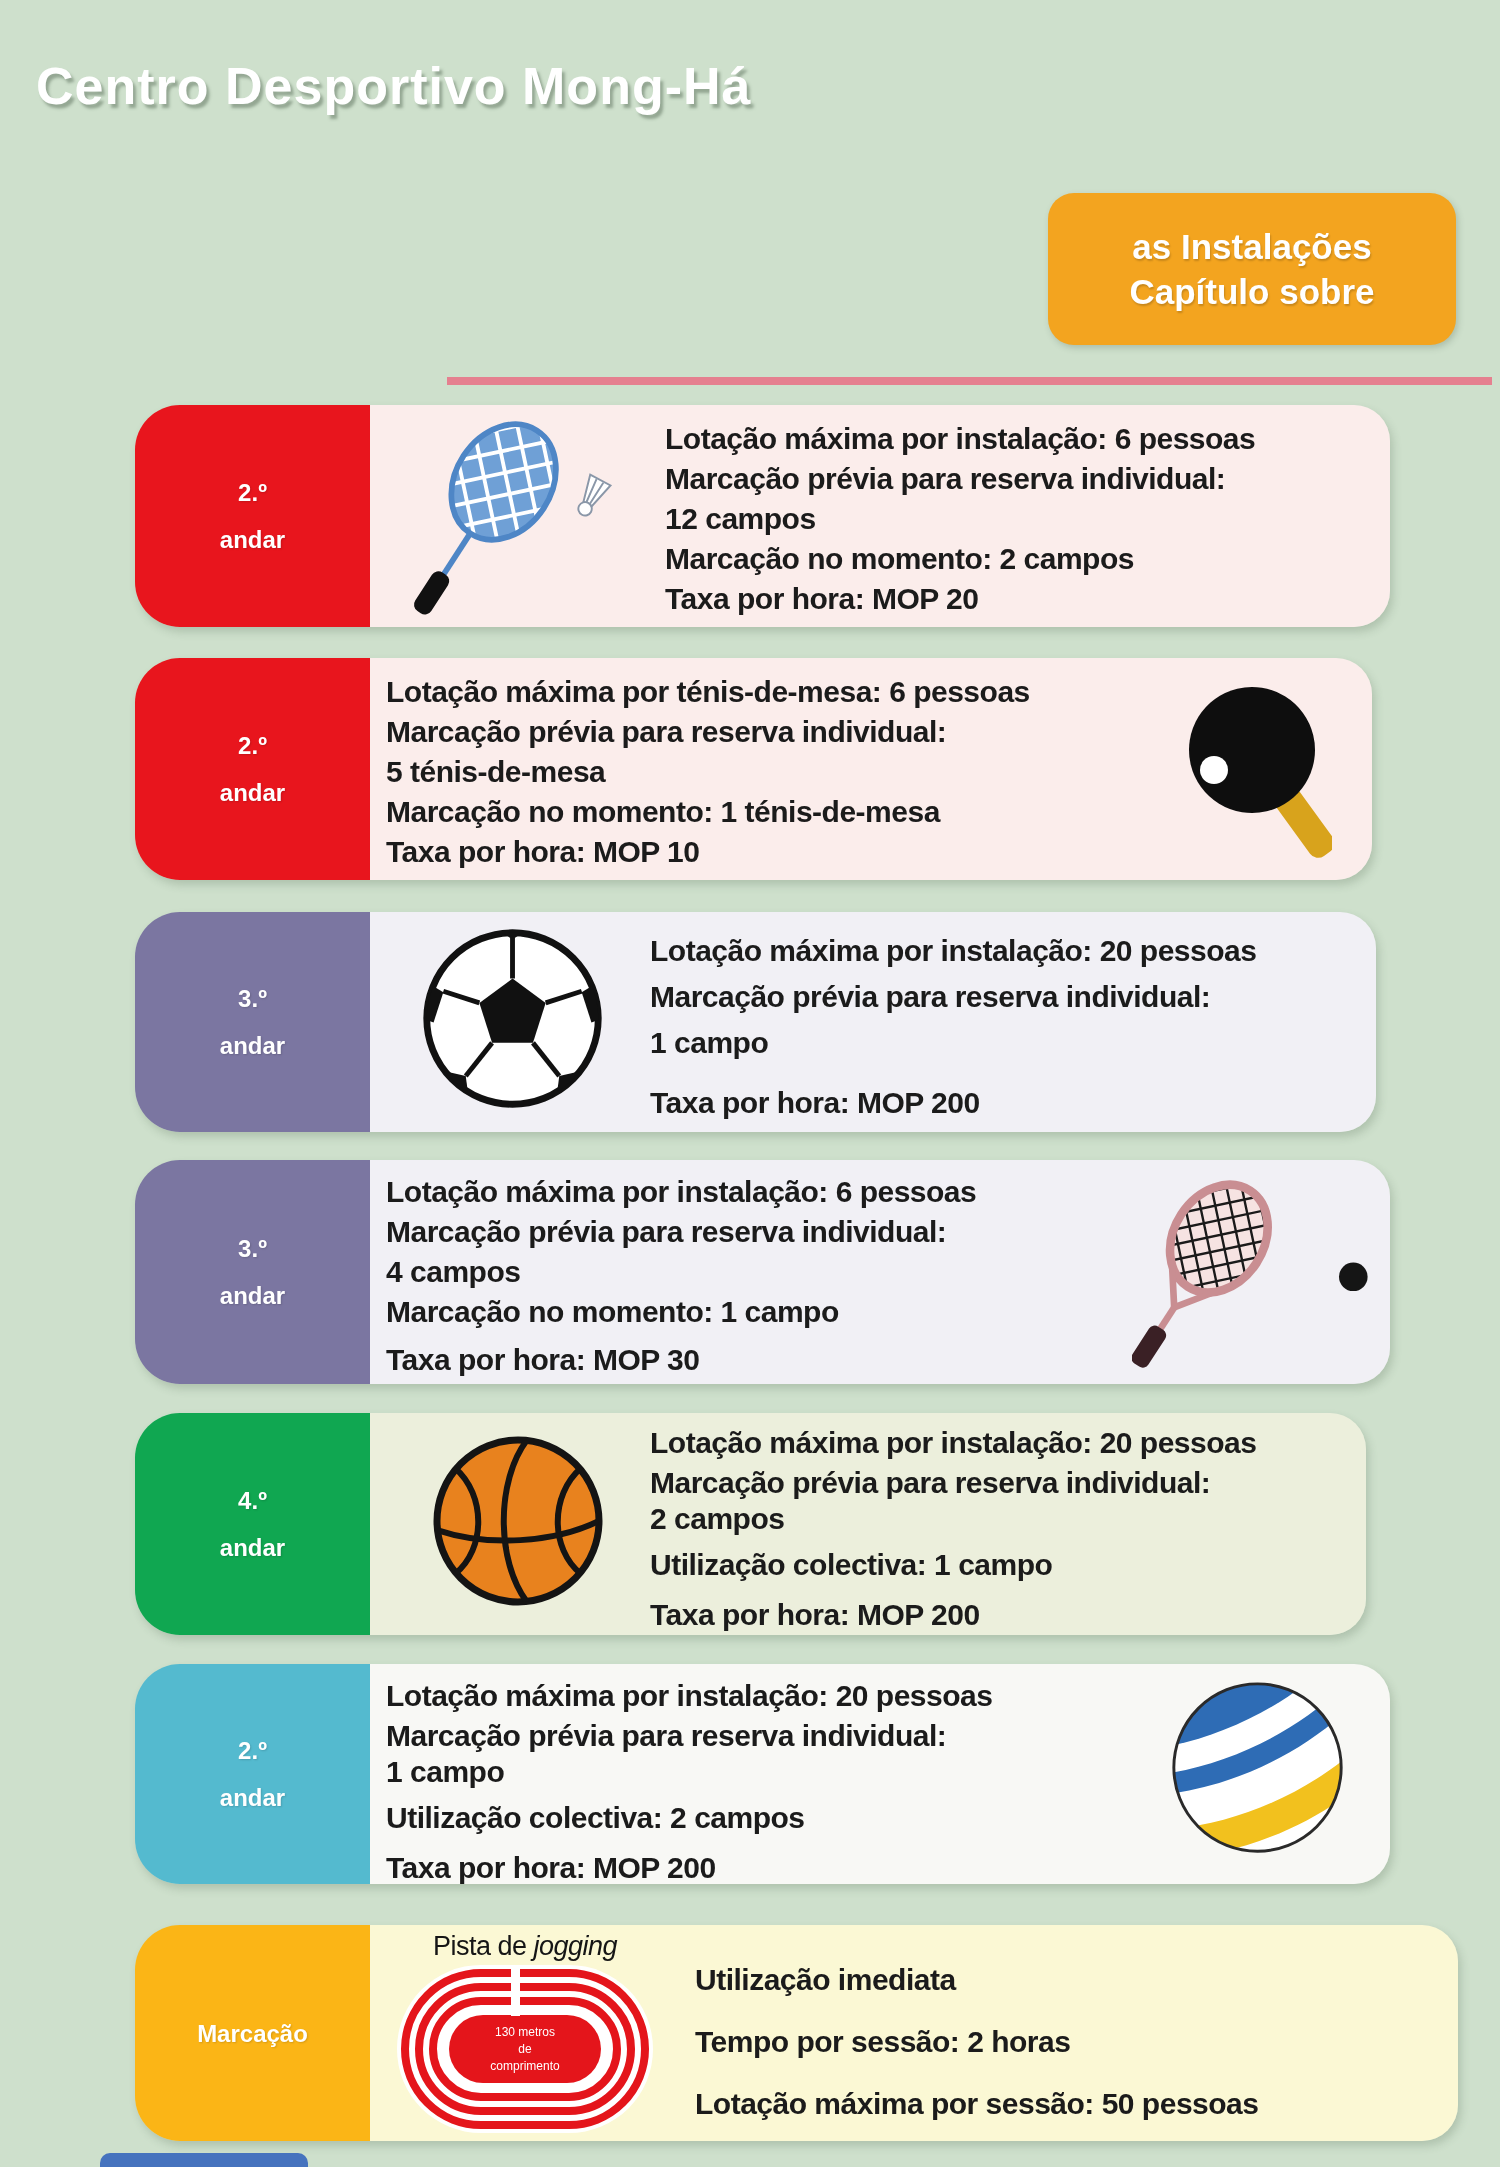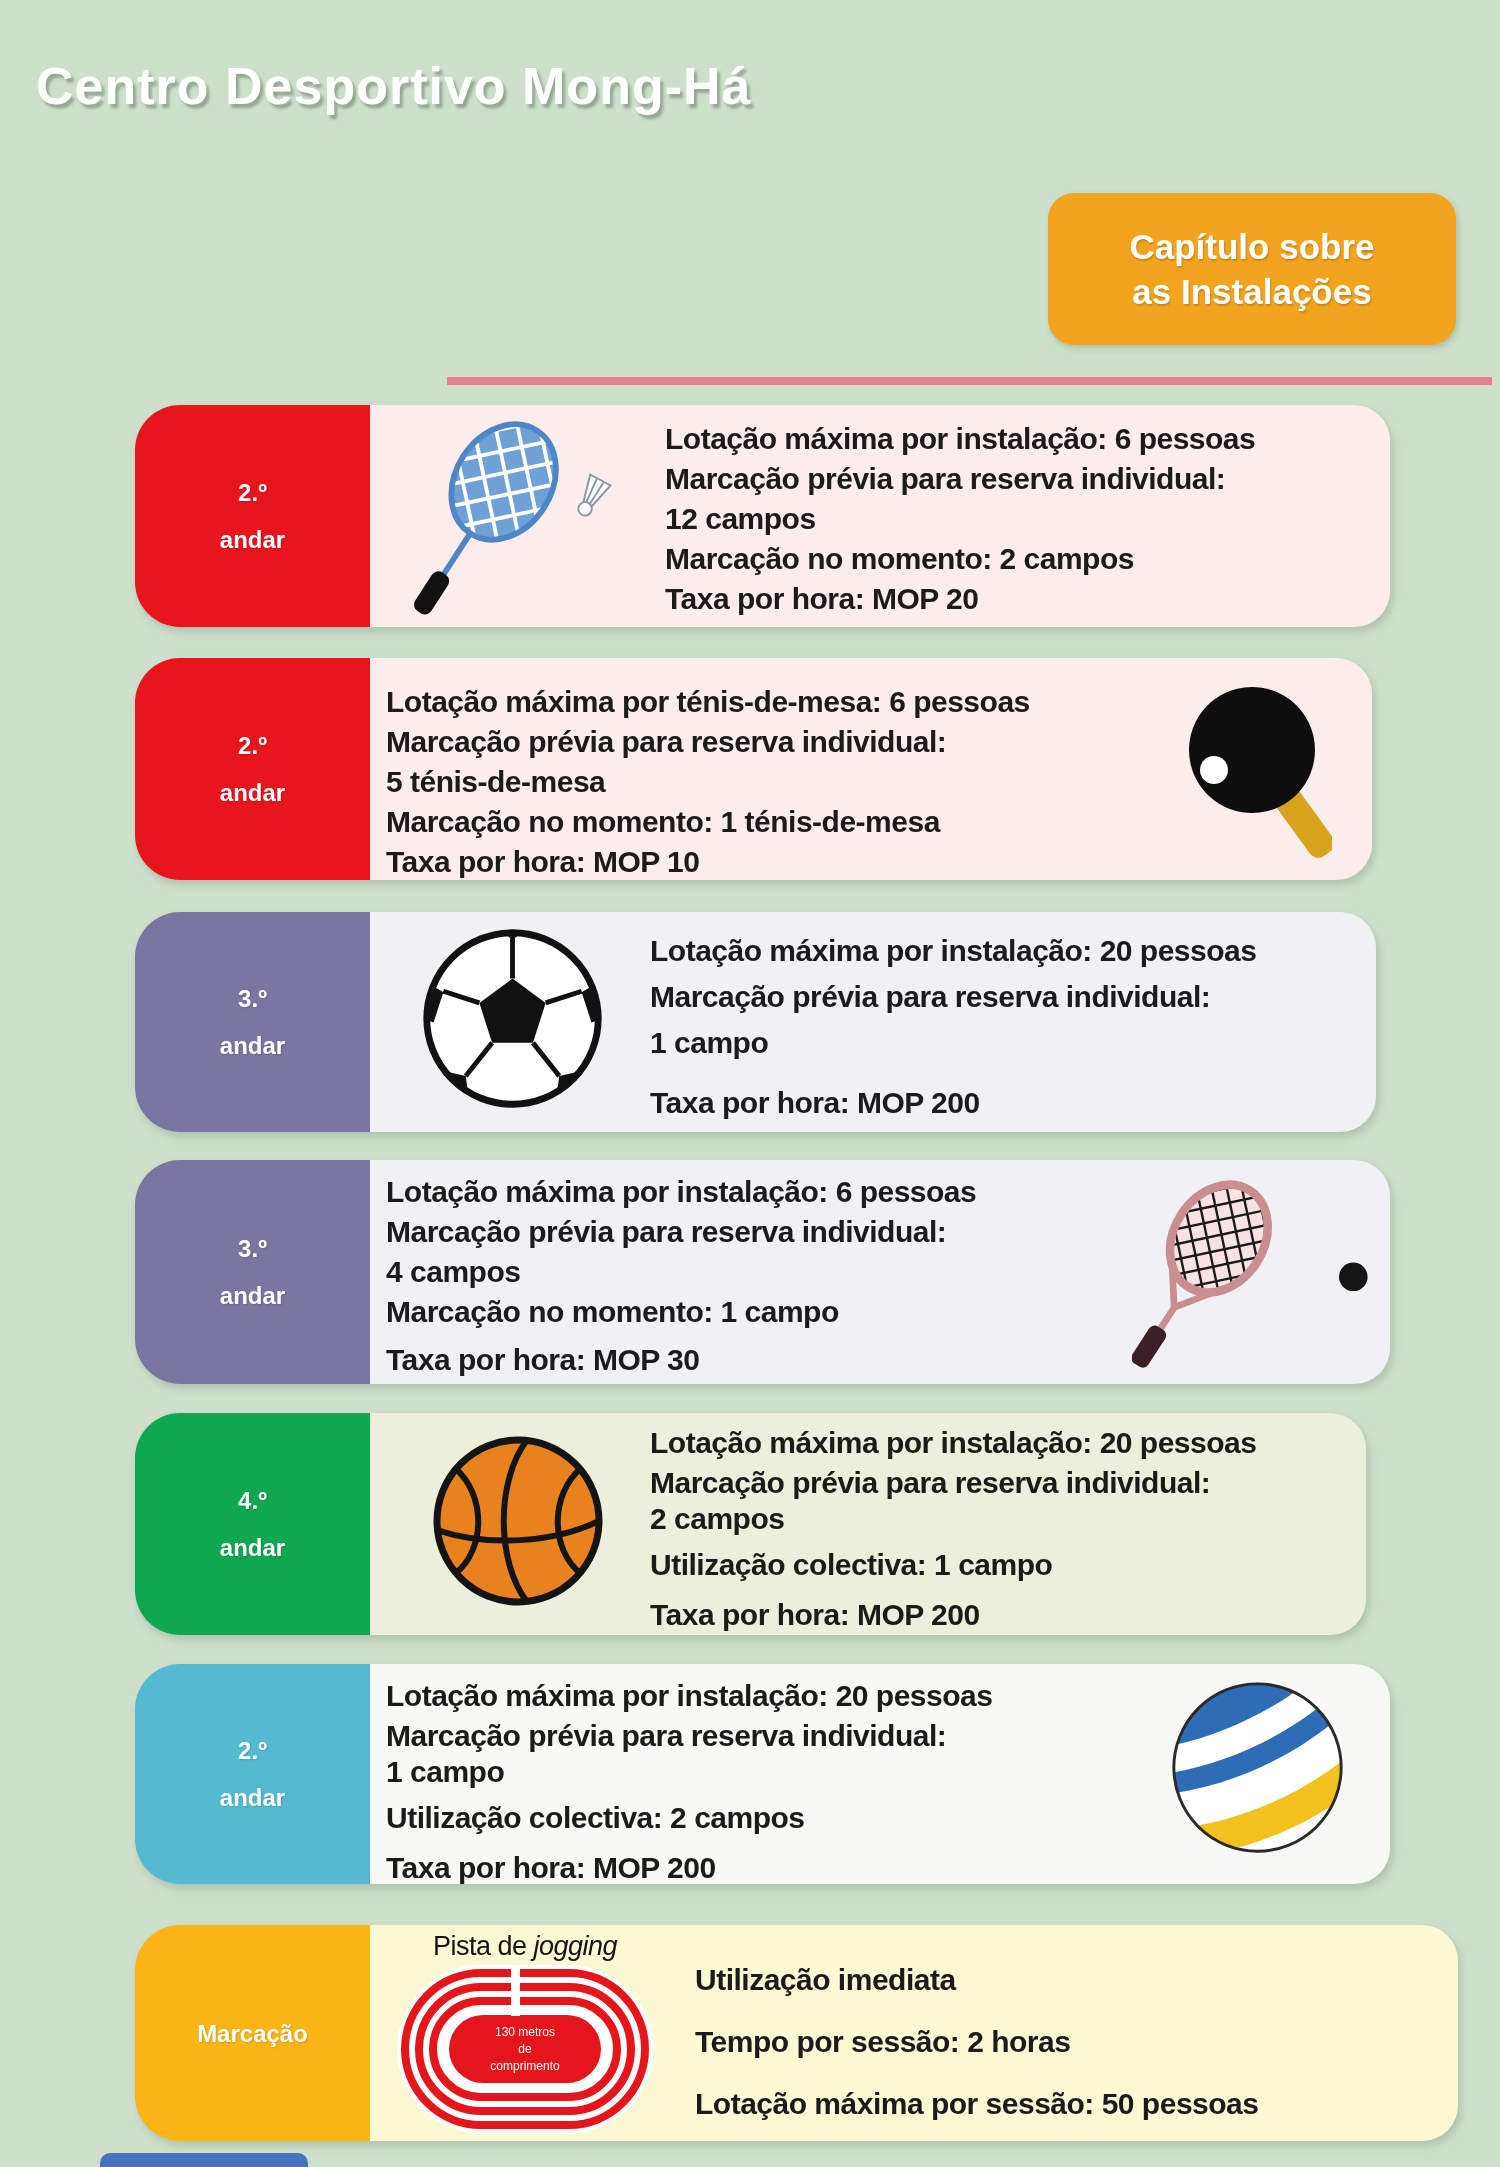--- a/index.html
+++ b/index.html
@@ -38,21 +38,21 @@
   }
   .icon{position:absolute;}
   .tcol{
     position:relative;color:#1b1b1b;font-weight:700;font-size:30px;
     letter-spacing:-0.5px;
   }
   .tline{line-height:40px;height:40px;white-space:nowrap;}
   .tline.wrap{line-height:32px;height:32px;}
   .tline.gap{margin-top:10px;}
   .r0 .tcol{padding:14px 0 0 295px;}
-  .r1 .tcol{padding:14px 0 0 16px;margin-top:10px;}
+  .r1 .tcol{padding:14px 0 0 16px;}
   .r2 .tcol{padding:16px 0 0 280px;}
   .r2 .tline{line-height:46px;height:46px;}
   .r2 .tline.gap{margin-top:14px;}
   .r3 .tcol{padding:12px 0 0 16px;}
   .r3 .tline.gap{margin-top:8px;}
   .r4 .tcol{padding:10px 0 0 280px;}
   .r5 .tcol{padding:12px 0 0 16px;}
   .r6 .tcol{padding:16px 0 0 325px;}
   .r6 .tline{line-height:47px;height:47px;margin-top:15px;}
   .trackwrap{position:absolute;left:25px;top:6px;width:260px;}
@@ -70,22 +70,22 @@
     position:absolute;left:100px;top:2153px;width:208px;height:14px;
     border-radius:10px 10px 0 0;
   }
 </style>
 </head>
 <body>
 
 <div class="title">Centro Desportivo Mong-Há</div>
 
 <div class="badge" style="background: rgb(243, 164, 31);">
+  <div>as Instalações</div>
   <div>Capítulo sobre</div>
-  <div>as Instalações</div>
 </div>
 
 <div class="divider" style="background: rgb(229, 128, 143);"></div>
 
 <div class="row r0" style="top:405px;height:222px;width:1255px;">
   <div class="flabel" style="background: rgb(232, 21, 29);">
     <div>2.º</div>
     <div>andar</div>
   </div>
   <div class="panel" style="background: rgb(251, 237, 235);">

